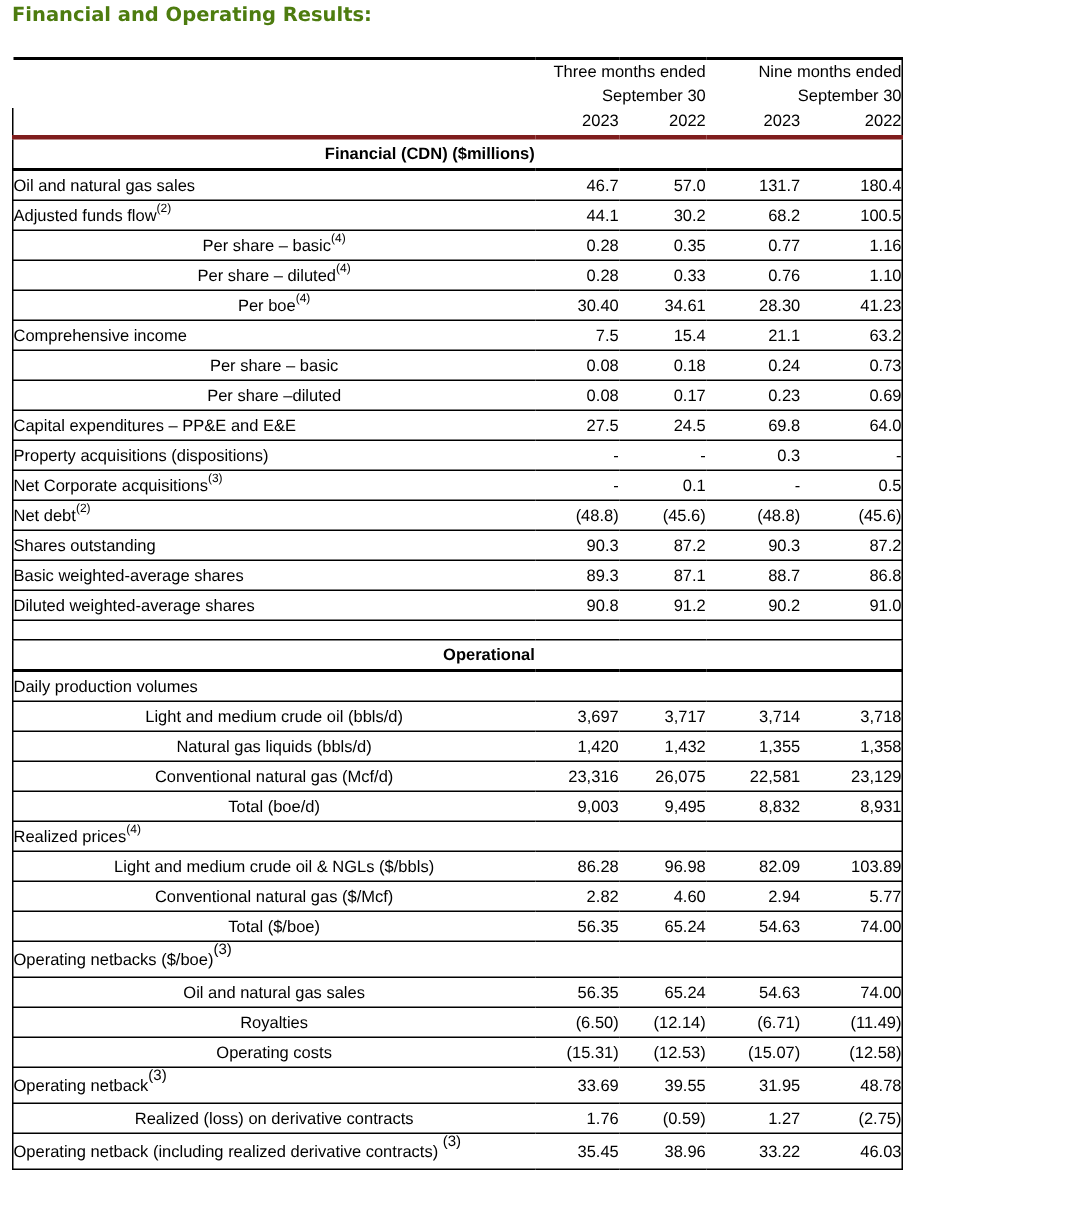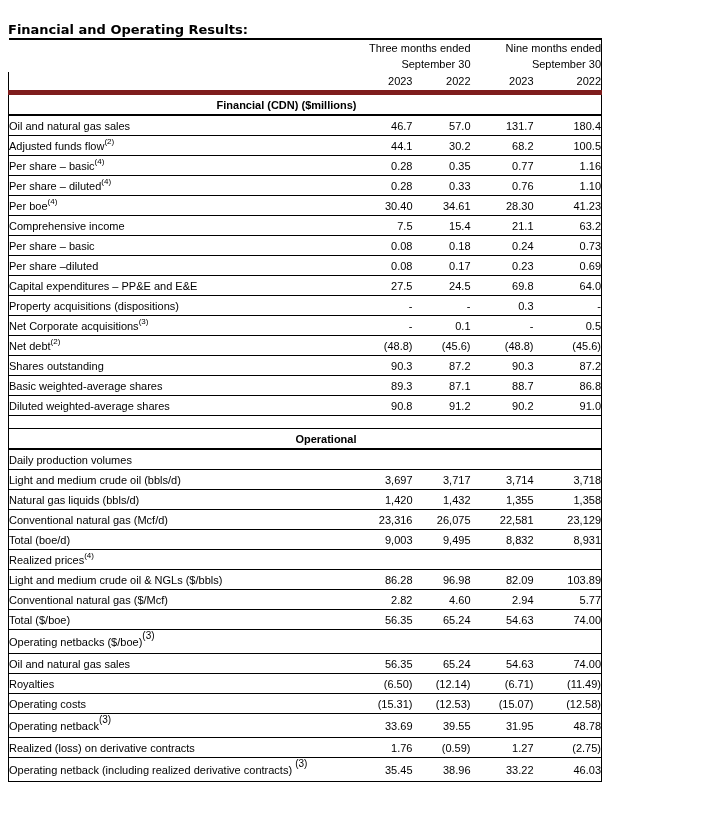--- a/index.html
+++ b/index.html
@@ -5,59 +5,59 @@
   html,body { margin:0; padding:0; }
   body {
     width:717px; height:816px;
     background:#ffffff;
     font-family:"Liberation Sans", sans-serif;
     color:#000;
     position:relative;
     overflow:hidden;
   }
   .doc-title {
-    position:absolute; left:8px; top:22px;
+    position:absolute; left:8px; top:3px;
     font-family:"DejaVu Sans", sans-serif;
-    font-weight:bold; font-size:13px; color:#000000;
+    font-weight:bold; font-size:13px; color:#4d7c0f;
     white-space:nowrap;
     text-align:center;
   }
   table.fin {
     position:absolute; left:8px; top:38px;
     width:593px;
     border-collapse:collapse;
     table-layout:fixed;
     font-size:11px; color:#000;
   }
   table.fin th, table.fin td {
     padding:0; margin:0;
     vertical-align:middle;
     font-weight:normal;
     white-space:nowrap;
     overflow:visible;
   }
   
   thead tr.r1 th { border-top:2px solid #000; height:16px; }
   thead tr.r2 th { height:16px; }
-  thead tr.r3 th { height:18px; border-bottom:5px solid #7f1d1d;margin-top:24px; }
+  thead tr.r3 th { height:18px; border-bottom:3px solid #7f1d1d;margin-top:24px; }
   .h-group { font-weight:bold; text-align:right; }
   .h-year  { font-weight:bold; text-align:right; }
   
   .rb { border-right:1px solid #000; }
   .lb { border-left:1px solid #000; }
   
   tbody td { border-bottom:1px solid #000; height:19px; }
   tbody tr.section td { border-bottom:2px solid #000; font-weight:bold;text-align:right; }
   tbody tr.tall td { height:23px; }
   tbody tr.spacer td { height:12px; }
   td.val { text-align:right; }
   td.v4, th.v4 { padding-right:6px; }
   td.ind0 { padding-left:8px; }
   td.ind1 { padding-left:13px; }
-  td.ind2 { padding-left:27px; }
+  td.ind2 { padding-left:27px;text-align:center; }
   sup.s { font-size:8px;  position:relative; top:-1px; line-height:0; }
   sup.l { font-size:10px; position:relative; top:-2px; line-height:0; }
 </style>
 </head>
 <body>
 
 <div class="doc-title">Financial and Operating Results:</div>
 
 <table class="fin">
   <colgroup>

